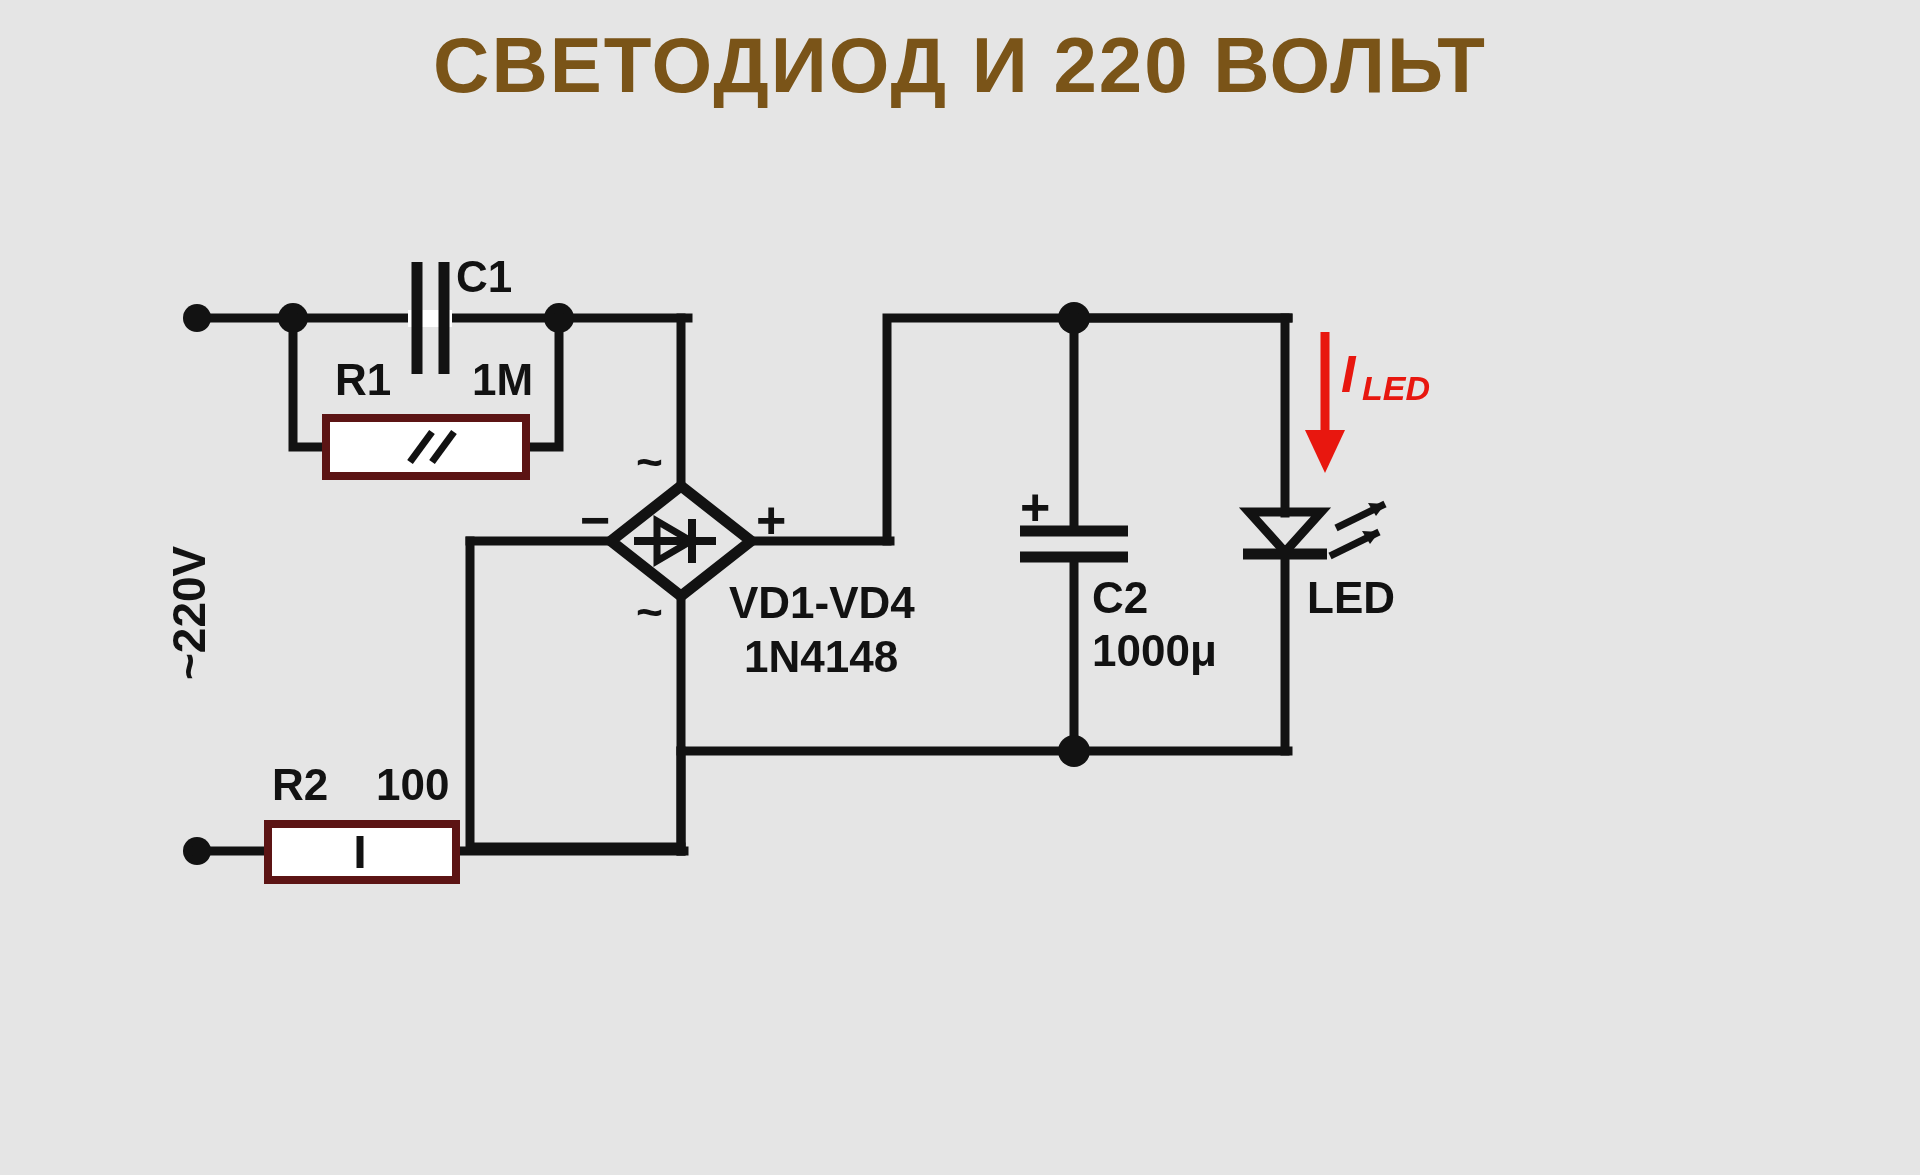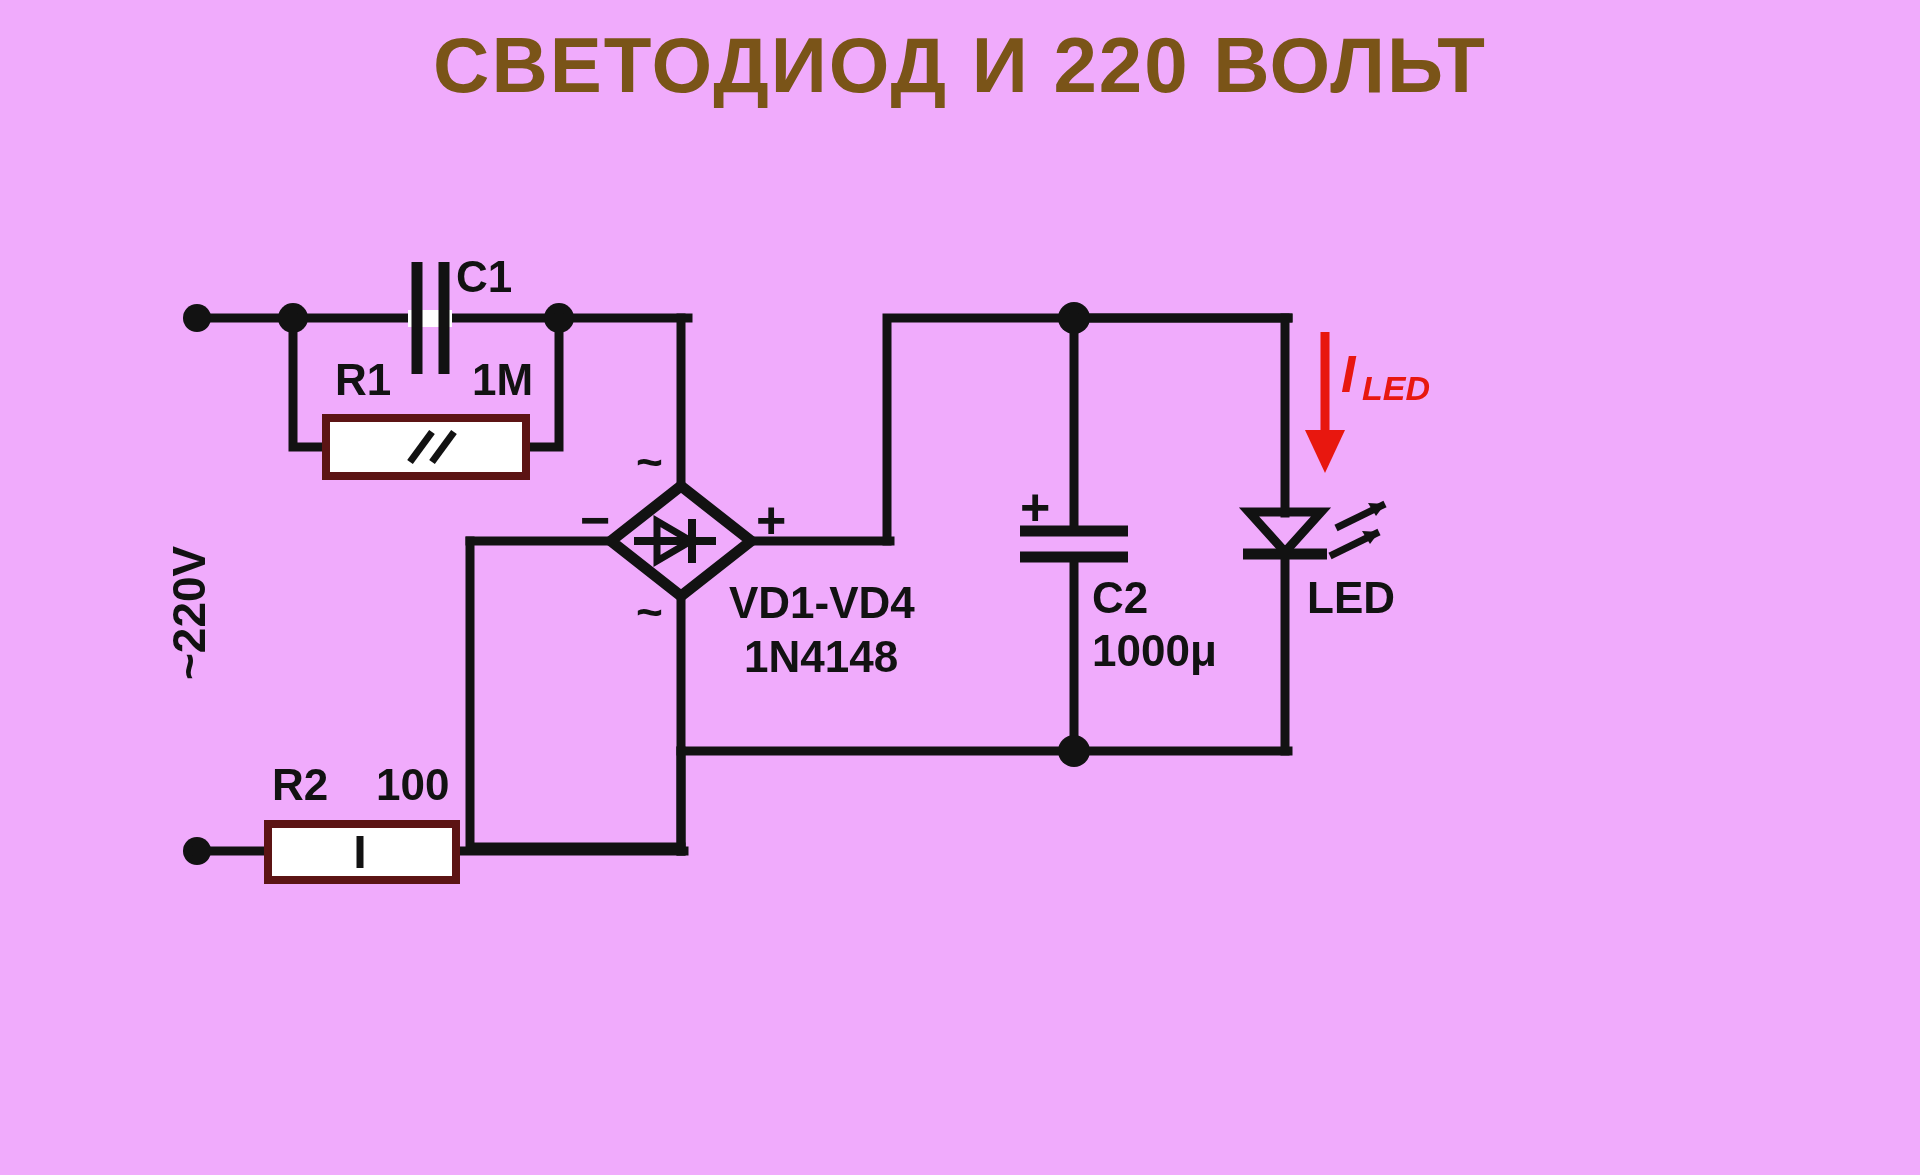--- a/index.html
+++ b/index.html
@@ -12,21 +12,21 @@
     width: 1920px;
     height: 1175px;
     font-family: "Liberation Sans", sans-serif;
     overflow: hidden;
     position: relative;
   }
   #page {
     position: relative;
     width: 1920px;
     height: 1175px;
-    background: #f0abfc;
+    background: #e5e5e5;
   }
   #title {
     position: absolute;
     left: 0;
     top: 26px;
     width: 1920px;
     text-align: center;
     font-family: "Liberation Sans", sans-serif;
     font-weight: bold;
     font-size: 78px;

